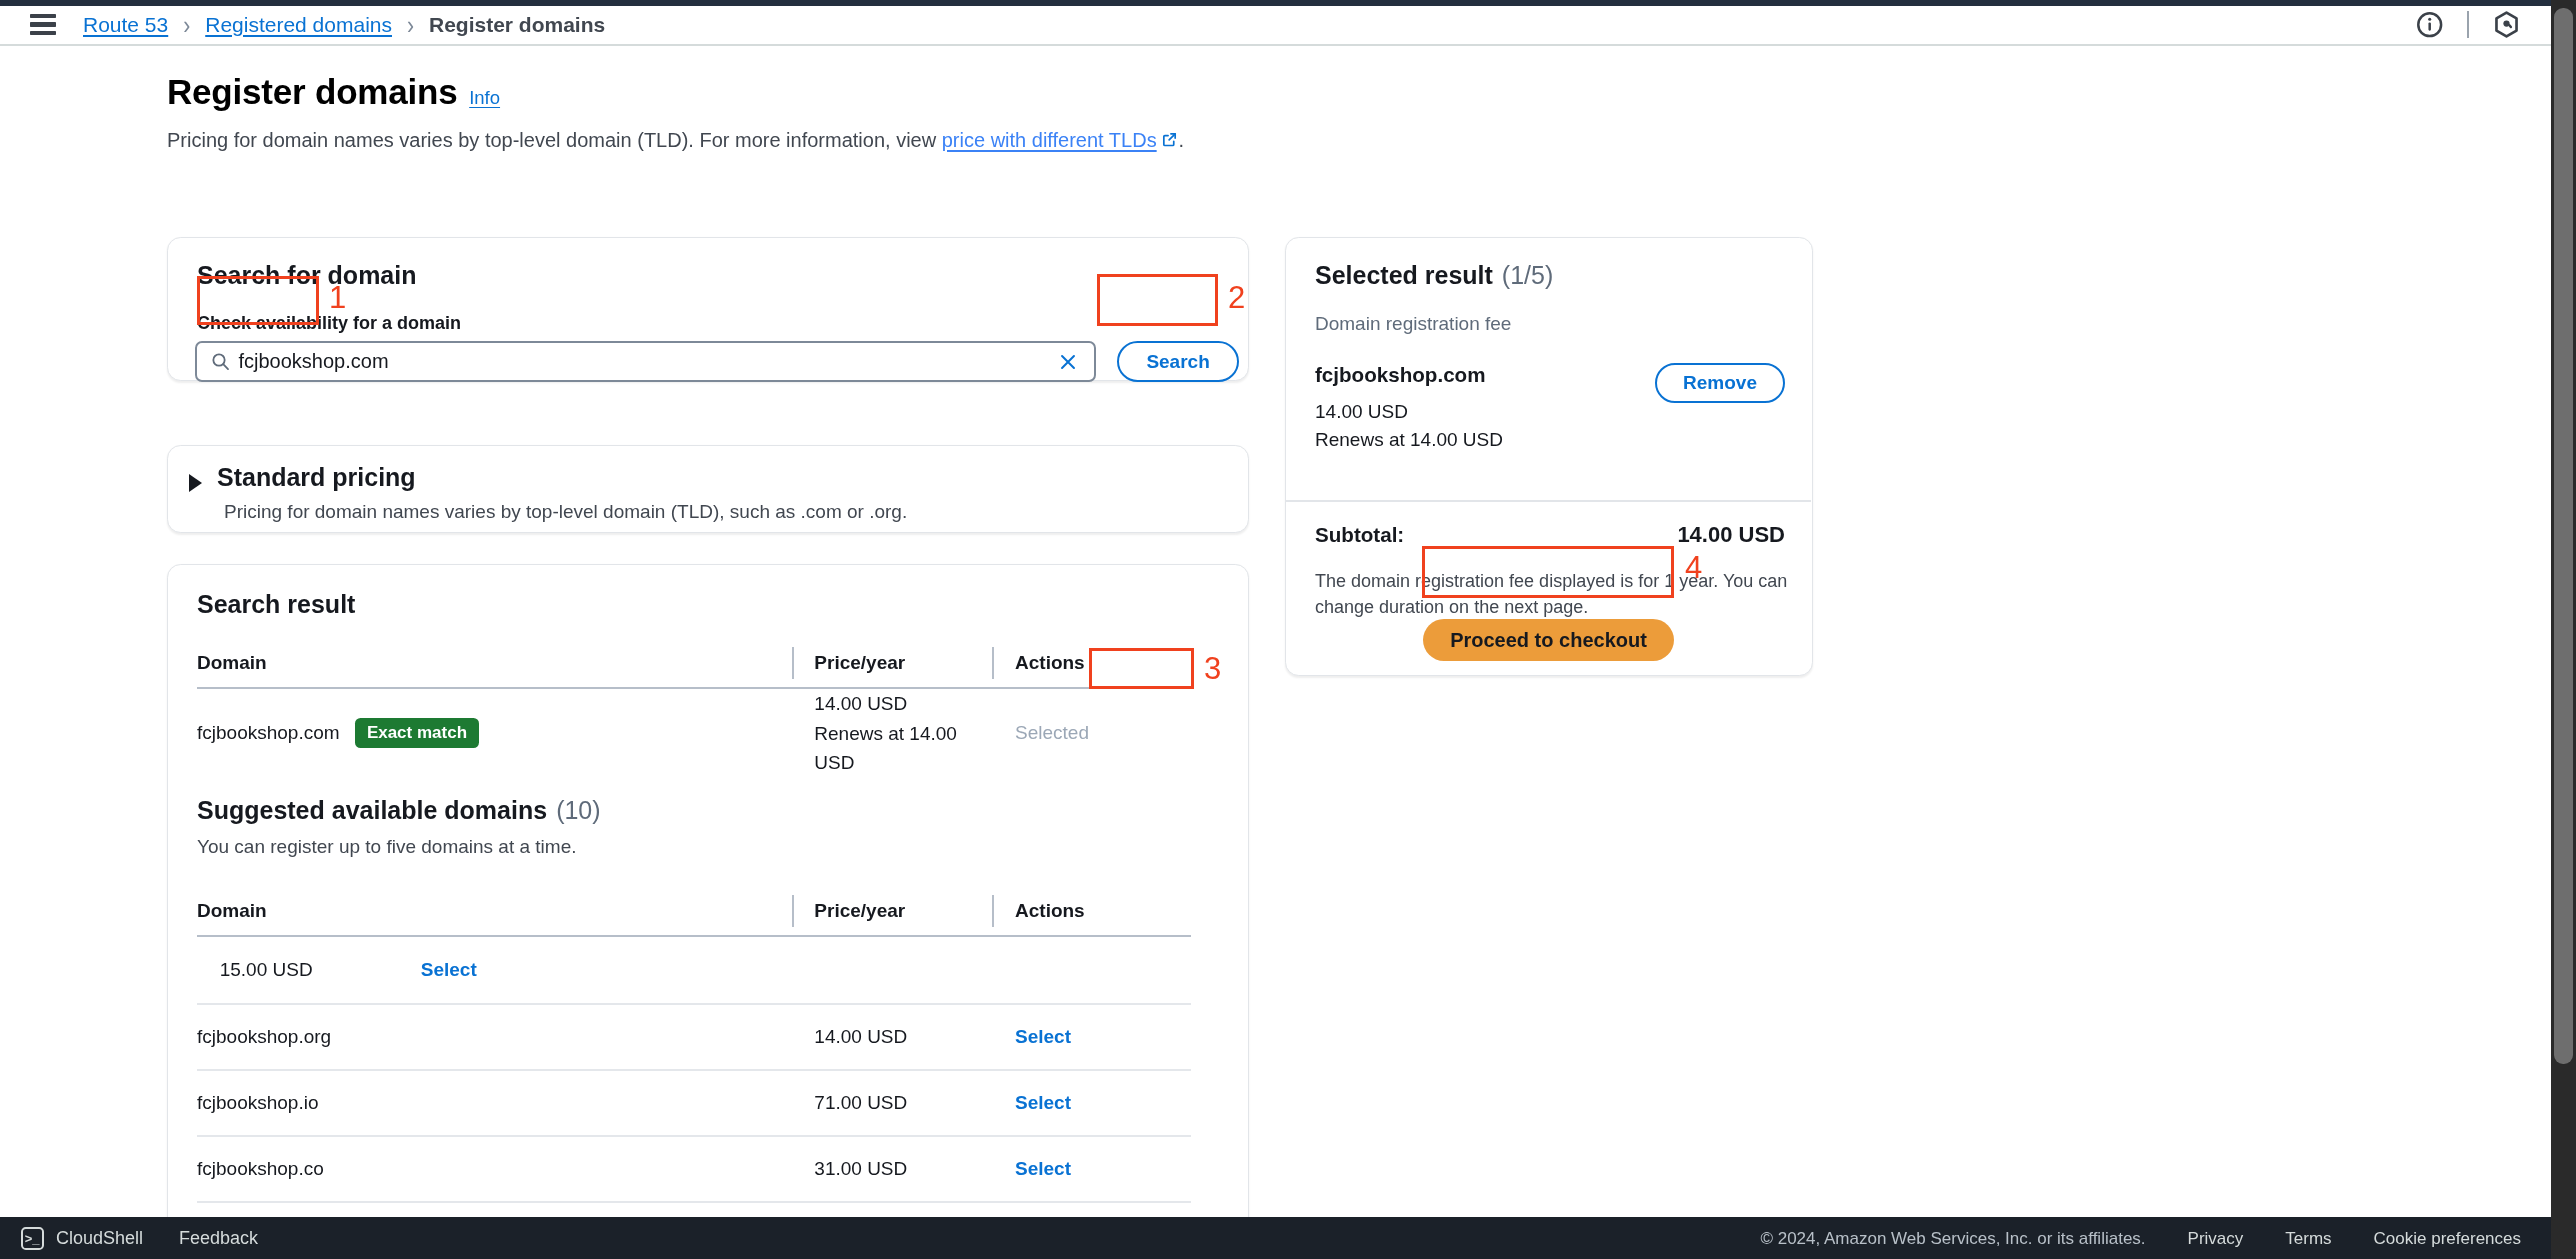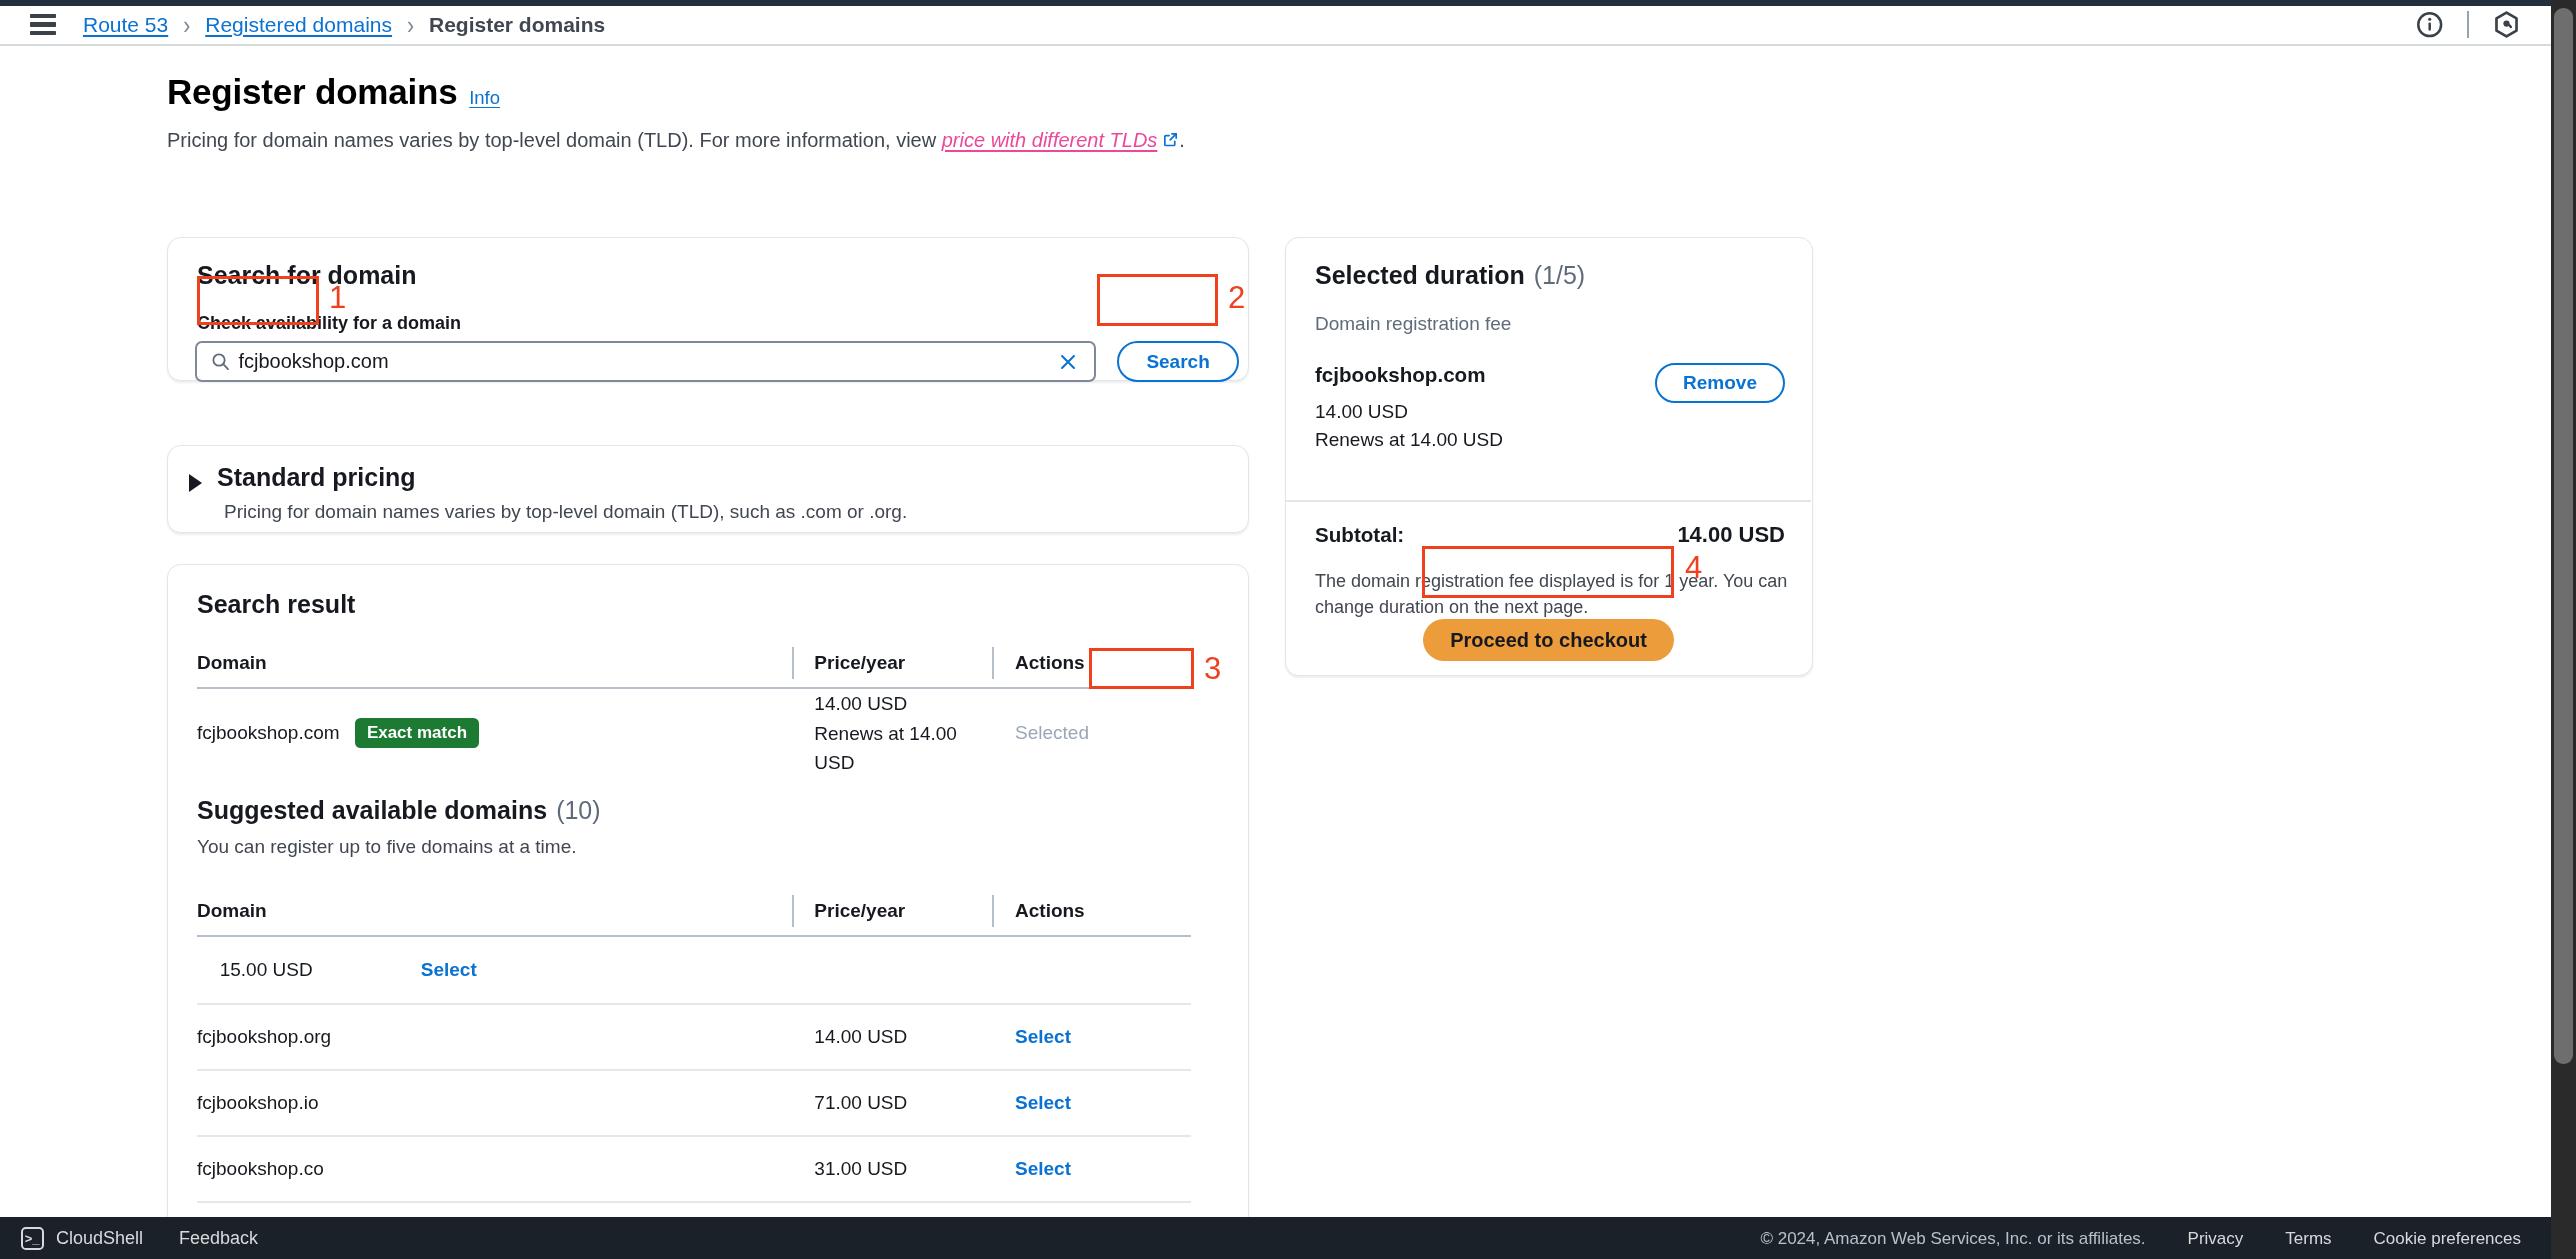--- a/index.html
+++ b/index.html
@@ -61,21 +61,21 @@
   }
 
   
   .content { position: absolute; left: 0; top: 60px; width: 2551px; height: 1138px; background: #ffffff; }
 
   .page-head { position: absolute; left: 167px; top: 12.3px; }
   .page-title-row { display: flex; align-items: baseline; }
   .page-title { font-size: 35px; font-weight: bold; color: #000000; letter-spacing: -0.2px; }
   .info-link { font-size: 18.5px; color: #0972d3; text-decoration: underline; text-underline-offset: 2.7px; margin-left: 11.7px; cursor: pointer; }
   .page-sub { margin-top: 16.5px; font-size: 20px; color: #414750; }
-  .page-sub a { color: #ec4899; text-decoration: underline; text-underline-offset: 2.7px; cursor: pointer; font-style: italic; }
+  .page-sub a { color: #3b82f6; text-decoration: underline; text-underline-offset: 2.7px; cursor: pointer; }
   .ext-ico { display: inline-block; margin-left: 4.8px; vertical-align: -1.4px; }
 
   
   .card {
     position: absolute; background: #ffffff;
     border: 1.4px solid #e2e5e9; border-radius: 13.7px;
     box-shadow: 0 1.4px 2.1px rgba(0,0,0,0.07);
   }
   .card-h2 { font-size: 25px; font-weight: bold; color: #16191f; }
 
@@ -399,21 +399,21 @@
               <div class="s-col-price" style="padding-left: 20.6px;">14.00 USD</div>
               <div style="width: 2.1px;"></div>
               <div class="s-col-action" style="padding-left: 20.6px;"><button class="link-select">Select</button></div>
             </div>
           </div>
       </div>
     </div>
 
     <div class="card" id="card-selected">
       <div class="sd-title-row">
-        <span class="sd-title">Selected duration</span>
+        <span class="sd-title">Selected result</span>
         <span class="sd-count">(1/5)</span>
       </div>
       <div class="sd-fee">Domain registration fee</div>
 
       <div class="sd-item">
         <div>
           <div class="sd-dom">fcjbookshop.com</div>
           <div class="sd-price">
             <div>14.00 USD</div>
             <div>Renews at 14.00 USD</div>

